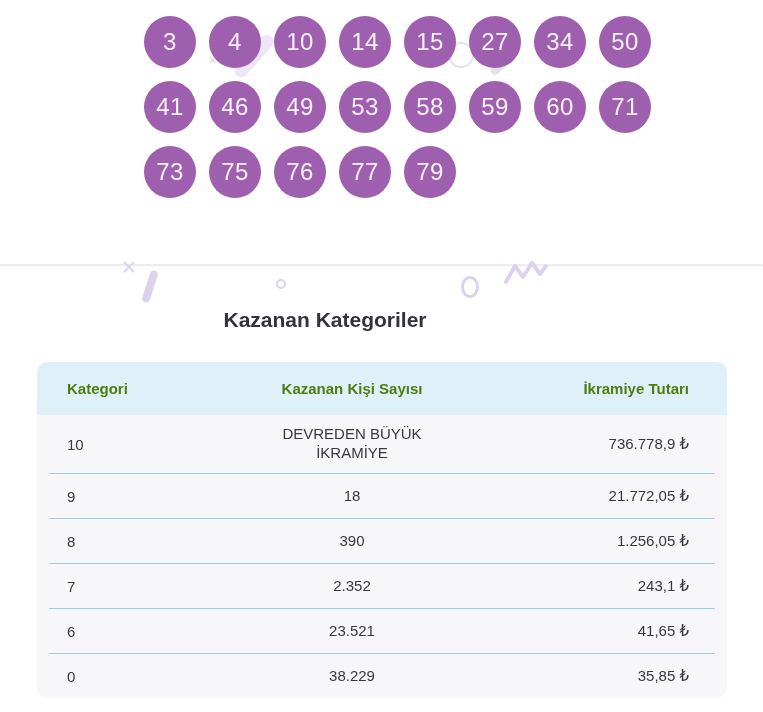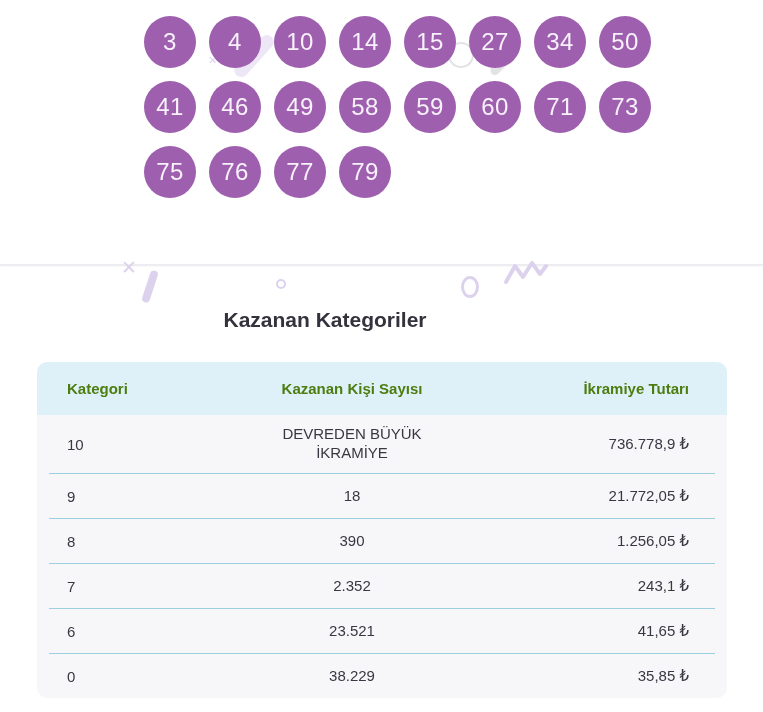--- a/index.html
+++ b/index.html
@@ -141,20 +141,21 @@
           <div class="ball">4</div>
           <div class="ball">10</div>
           <div class="ball">14</div>
           <div class="ball">15</div>
           <div class="ball">27</div>
           <div class="ball">34</div>
           <div class="ball">50</div>
           <div class="ball">41</div>
           <div class="ball">46</div>
           <div class="ball">49</div>
+          <div class="ball">53</div>
           <div class="ball">58</div>
           <div class="ball">59</div>
           <div class="ball">60</div>
           <div class="ball">71</div>
           <div class="ball">73</div>
           <div class="ball">75</div>
           <div class="ball">76</div>
           <div class="ball">77</div>
           <div class="ball">79</div>
         </div>

